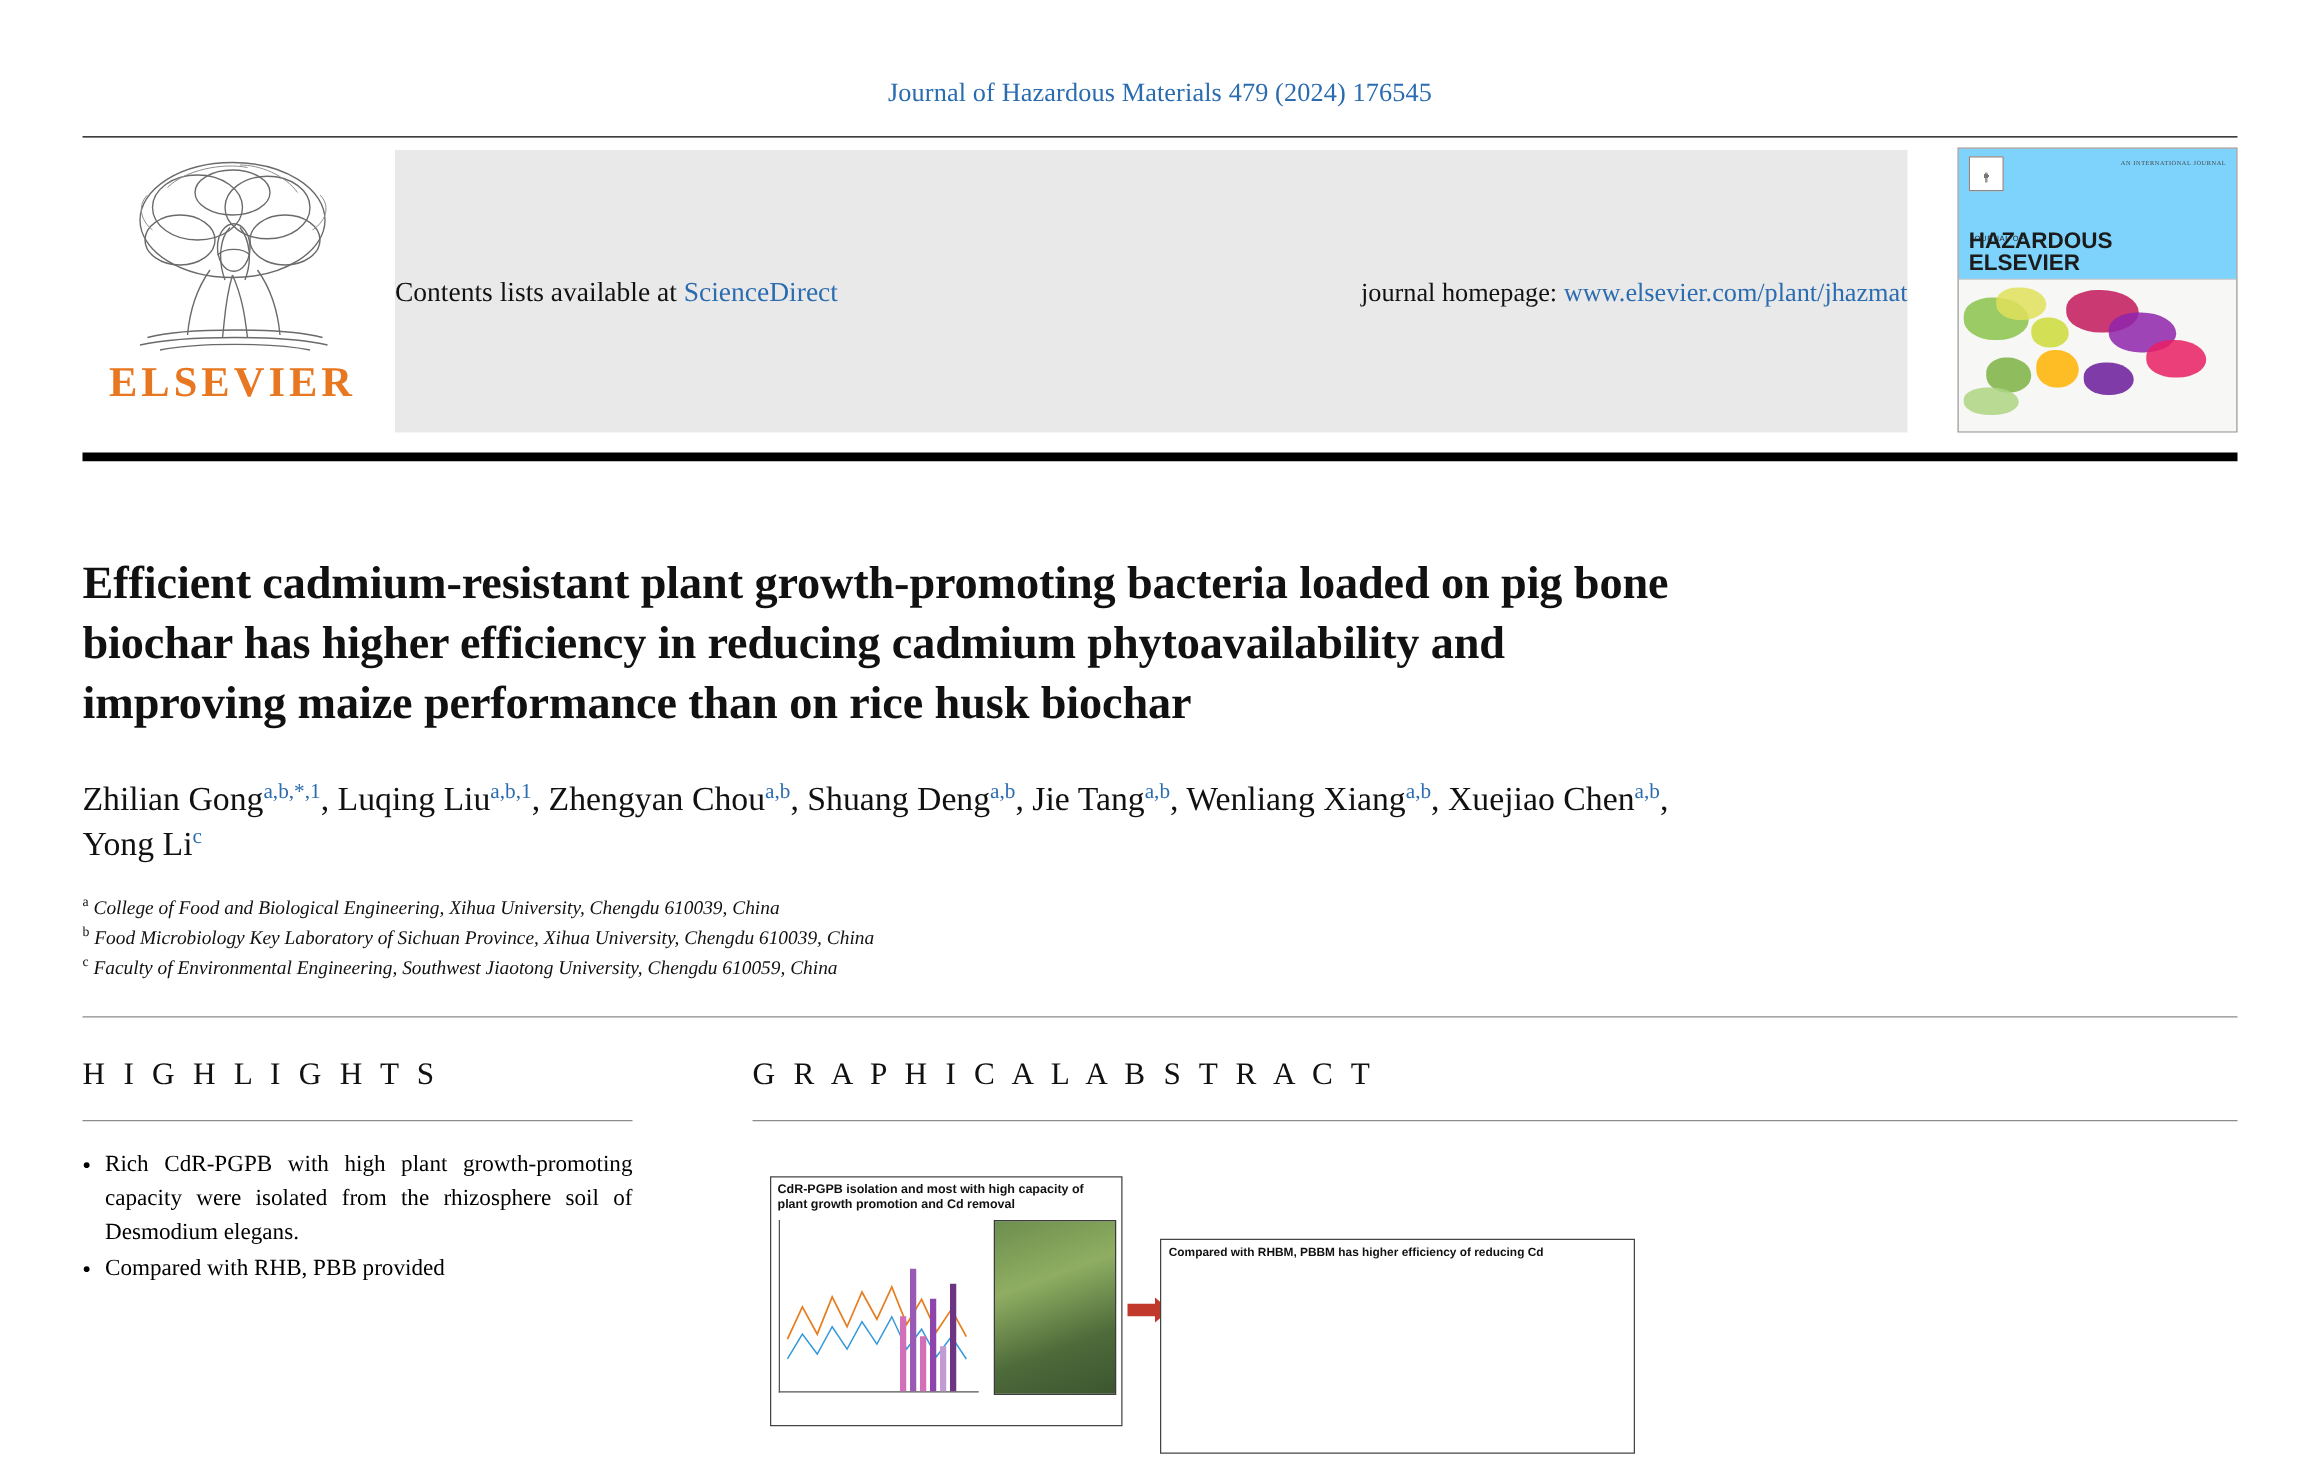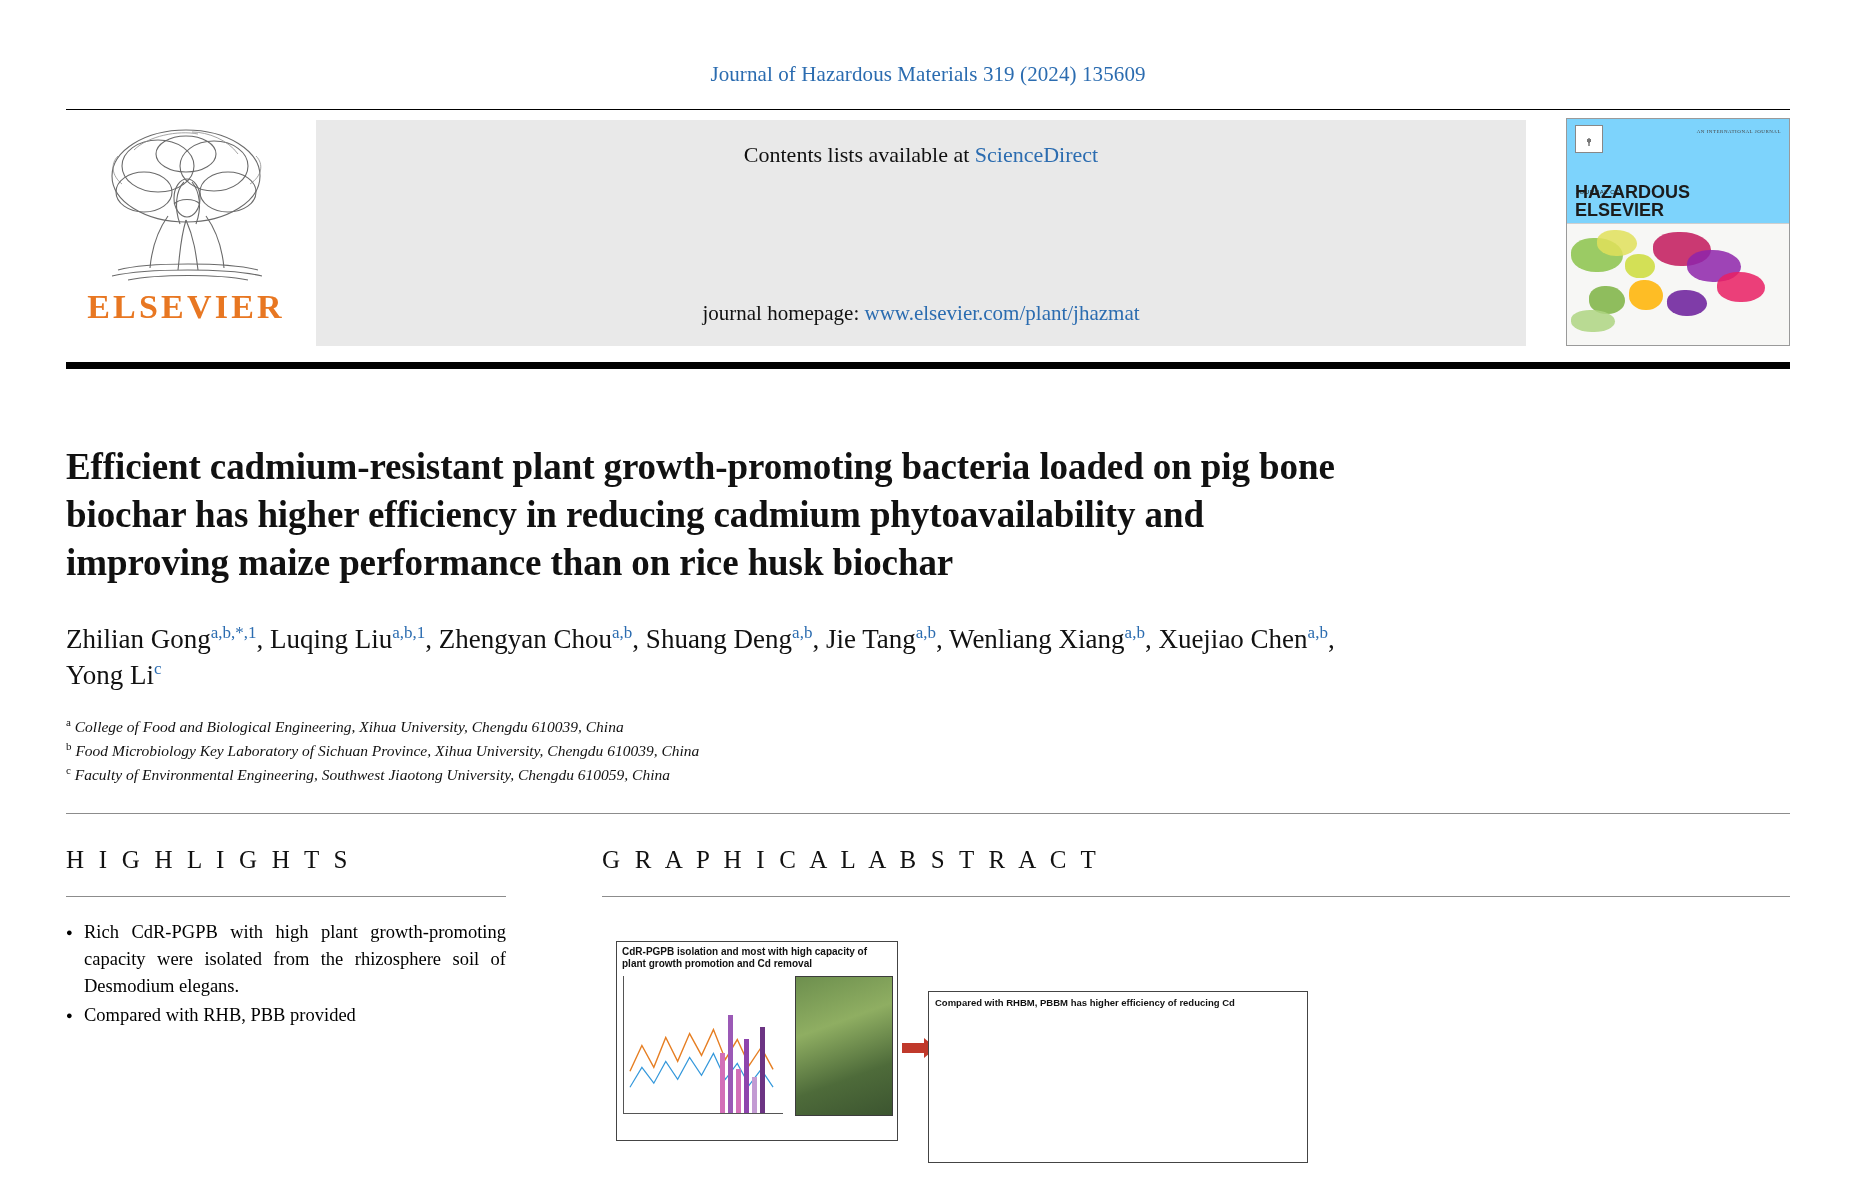--- a/index.html
+++ b/index.html
@@ -62,21 +62,21 @@
     color: #e87722;
     font-weight: 700;
     margin-top: 2px;
     text-align: center;
   }
   .center-band {
     flex: 1 1 auto;
     background: #e9e9e9;
     margin: 10px 0 12px 10px;
     display: flex;
-    flex-direction: column;
+    flex-direction: row;
     align-items: center;
     justify-content: space-between;
     padding: 22px 0 20px 0;
     box-sizing: border-box;
   }
   .contents-line {
     font-size: 22px;
     color: #111;
   }
   .contents-line a, .link {
@@ -314,21 +314,21 @@
     border-left: 12px solid #c0392b;
     border-top: 10px solid transparent;
     border-bottom: 10px solid transparent;
   }
 </style>
 </head>
 <body>
 
 <div class="page">
 
-  <div class="running-head">Journal of Hazardous Materials 319 (2024) 135609</div>
+  <div class="running-head">Journal of Hazardous Materials 479 (2024) 176545</div>
 
   <div class="masthead">
 
     <div class="elsevier-logo">
       <div class="tree">
         <svg viewBox="0 0 196 166" xmlns="http://www.w3.org/2000/svg">
           <g fill="none" stroke="#6a6a6a" stroke-width="1.1">
             <ellipse cx="98" cy="56" rx="74" ry="46"></ellipse>
             <ellipse cx="70" cy="46" rx="36" ry="26"></ellipse>
             <ellipse cx="126" cy="46" rx="34" ry="25"></ellipse>

